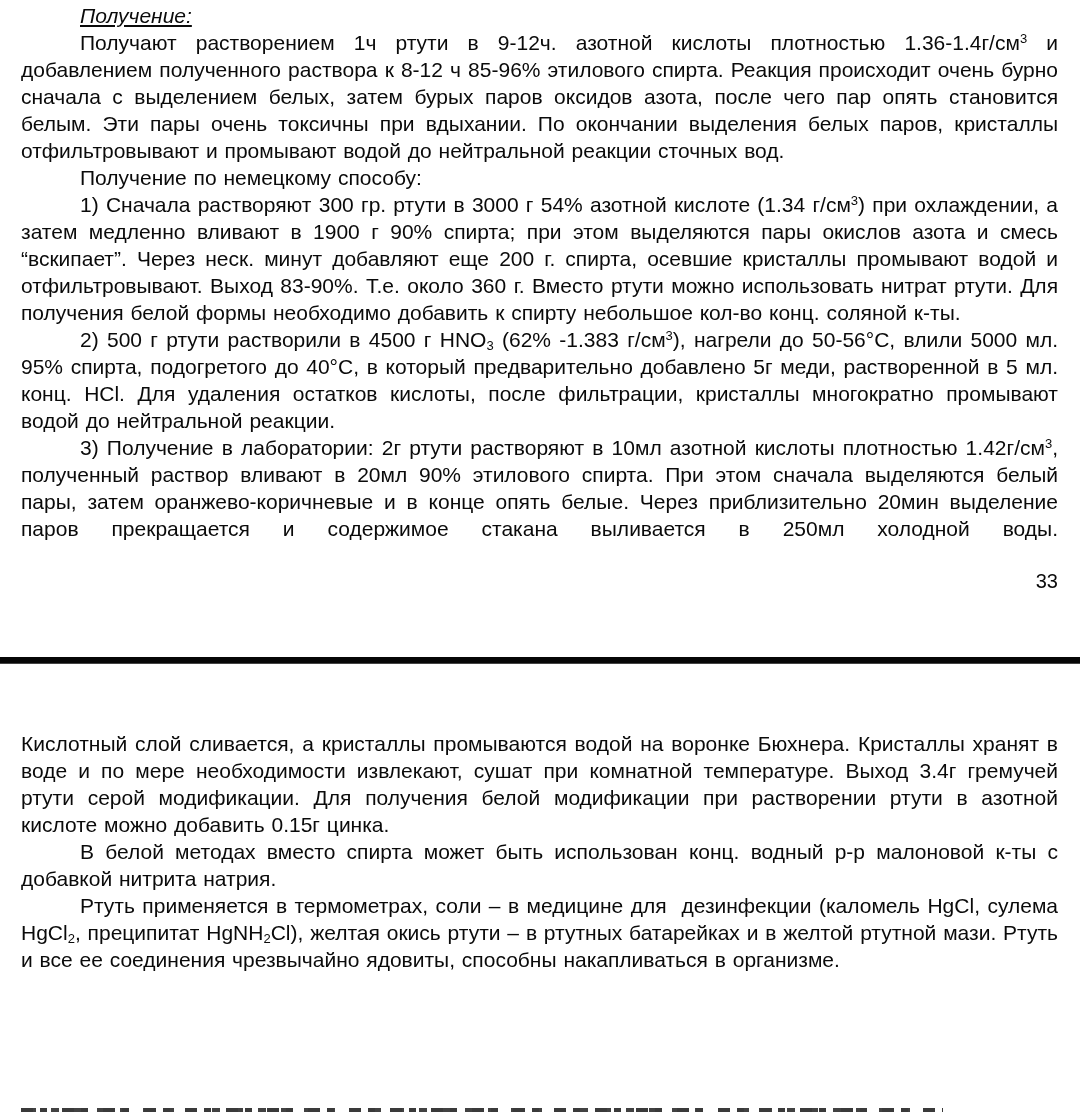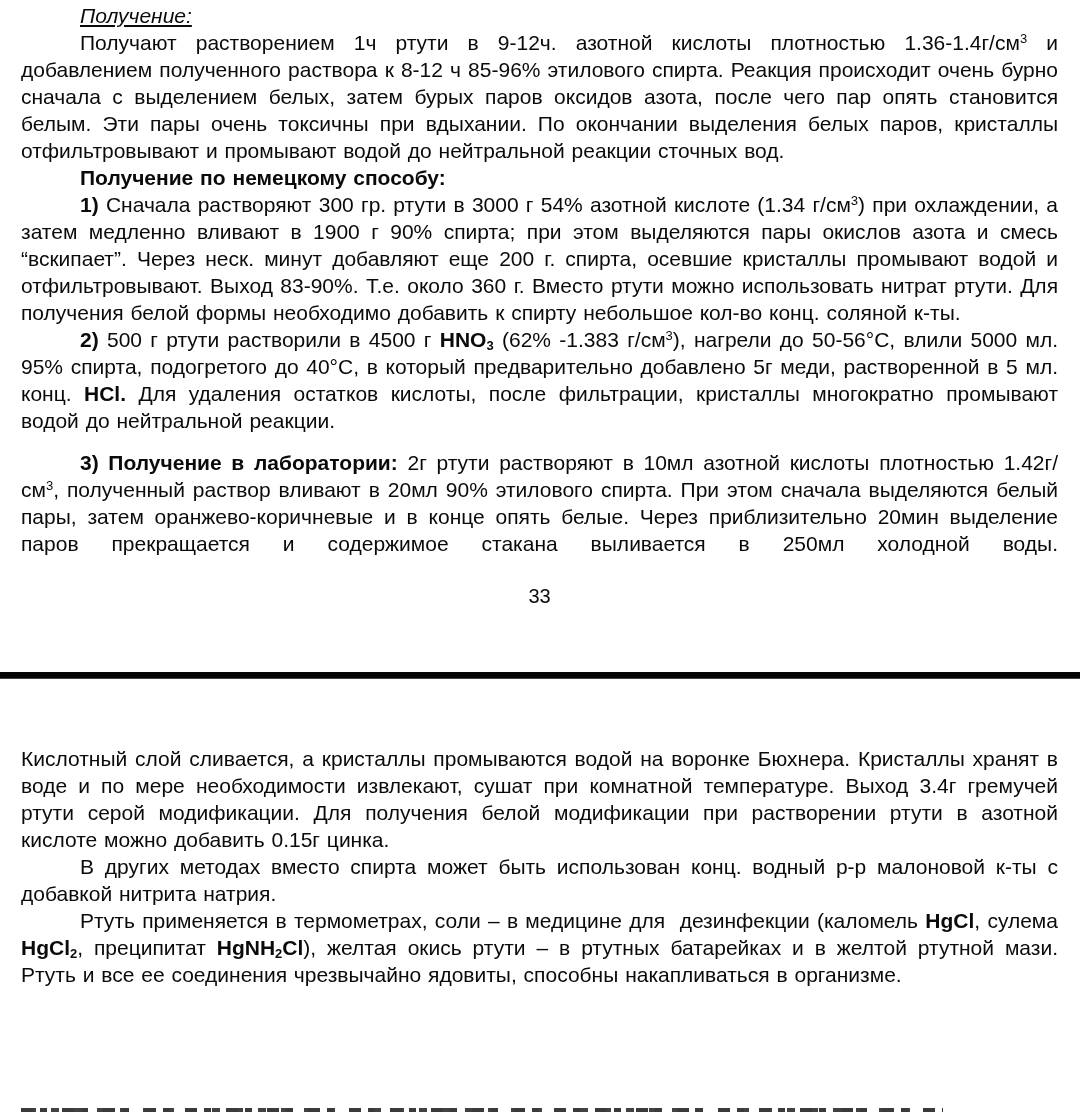--- a/index.html
+++ b/index.html
@@ -16,33 +16,33 @@
     line-height: 27px;
     padding: 2px 22px 0 21px;
   }
   .para {
     margin: 0;
     text-align: justify;
     text-justify: inter-word;
     word-spacing: 1px;
   }
   .para.indent { text-indent: 59px; }
-  .para.justify-last { text-align-last: justify; margin-top: 15px; }
-  .seg-b { font-weight: bold; }
+  .para.justify-last { text-align-last: justify; }
+  .seg-b { font-weight: normal; }
   .seg-i { font-style: italic; }
   .seg-u { text-decoration: underline; }
   sup.ss, sub.ss {
     font-size: 13px;
     line-height: 0;
   }
   sup.ss { vertical-align: 7px; }
   sub.ss { vertical-align: -3px; }
   .page-number {
     margin-top: 26px;
-    text-align: center;
+    text-align: right;
     font-size: 20px;
   }
   .page-divider {
     margin: 62px -22px 0 -21px;
     height: 6px;
     background: #060606;
     border-bottom: 1px solid #444444;
   }
   .bottom-section { margin-top: 66px; }
   .cropped-text-line {
@@ -71,19 +71,19 @@
       <p class="para indent"><span class="seg-b">2)</span><span> 500 г ртути растворили в 4500 г </span><span class="seg-b">HNO</span><sub class="ss seg-b">3</sub><span> (62% -1.383 г/см</span><sup class="ss">3</sup><span>), нагрели до 50-56°С, влили 5000 мл. 95% спирта, подогретого до 40°С, в который предварительно добавлено 5г меди, растворенной в 5 мл. конц. </span><span class="seg-b">HCl.</span><span> Для удаления остатков кислоты, после фильтрации, кристаллы многократно промывают водой до нейтральной реакции.</span></p>
       <p class="para indent justify-last"><span class="seg-b">3) Получение в лаборатории:</span><span> 2г ртути растворяют в 10мл азотной кислоты плотностью 1.42г/см</span><sup class="ss">3</sup><span>, полученный раствор вливают в 20мл 90% этилового спирта. При этом сначала выделяются белый пары, затем оранжево-коричневые и в конце опять белые. Через приблизительно 20мин выделение паров прекращается и содержимое стакана выливается в 250мл холодной воды.</span></p>
     </div>
 
   <div class="page-number">33</div>
 
   <div class="page-divider"></div>
 
   <div class="bottom-section">
       <p class="para"><span>Кислотный слой сливается, а кристаллы промываются водой на воронке Бюхнера. Кристаллы хранят в воде и по мере необходимости извлекают, сушат при комнатной температуре. Выход 3.4г гремучей ртути серой модификации. Для получения белой модификации при растворении ртути в азотной кислоте можно добавить 0.15г цинка.</span></p>
-      <p class="para indent"><span>В других методах вместо спирта может быть использован конц. водный р-р малоновой к-ты с добавкой нитрита натрия.</span></p>
+      <p class="para indent"><span>В белой методах вместо спирта может быть использован конц. водный р-р малоновой к-ты с добавкой нитрита натрия.</span></p>
       <p class="para indent"><span>Ртуть применяется в термометрах, соли – в медицине для &nbsp;дезинфекции (каломель </span><span class="seg-b">HgCl</span><span>, сулема </span><span class="seg-b">HgCl</span><sub class="ss seg-b">2</sub><span>, преципитат </span><span class="seg-b">HgNH</span><sub class="ss seg-b">2</sub><span class="seg-b">Cl</span><span>), желтая окись ртути – в ртутных батарейках и в желтой ртутной мази. Ртуть и все ее соединения чрезвычайно ядовиты, способны накапливаться в организме.</span></p>
     </div>
 
   <div class="cropped-text-line"></div>
 
 </div>
 
 </body></html>

